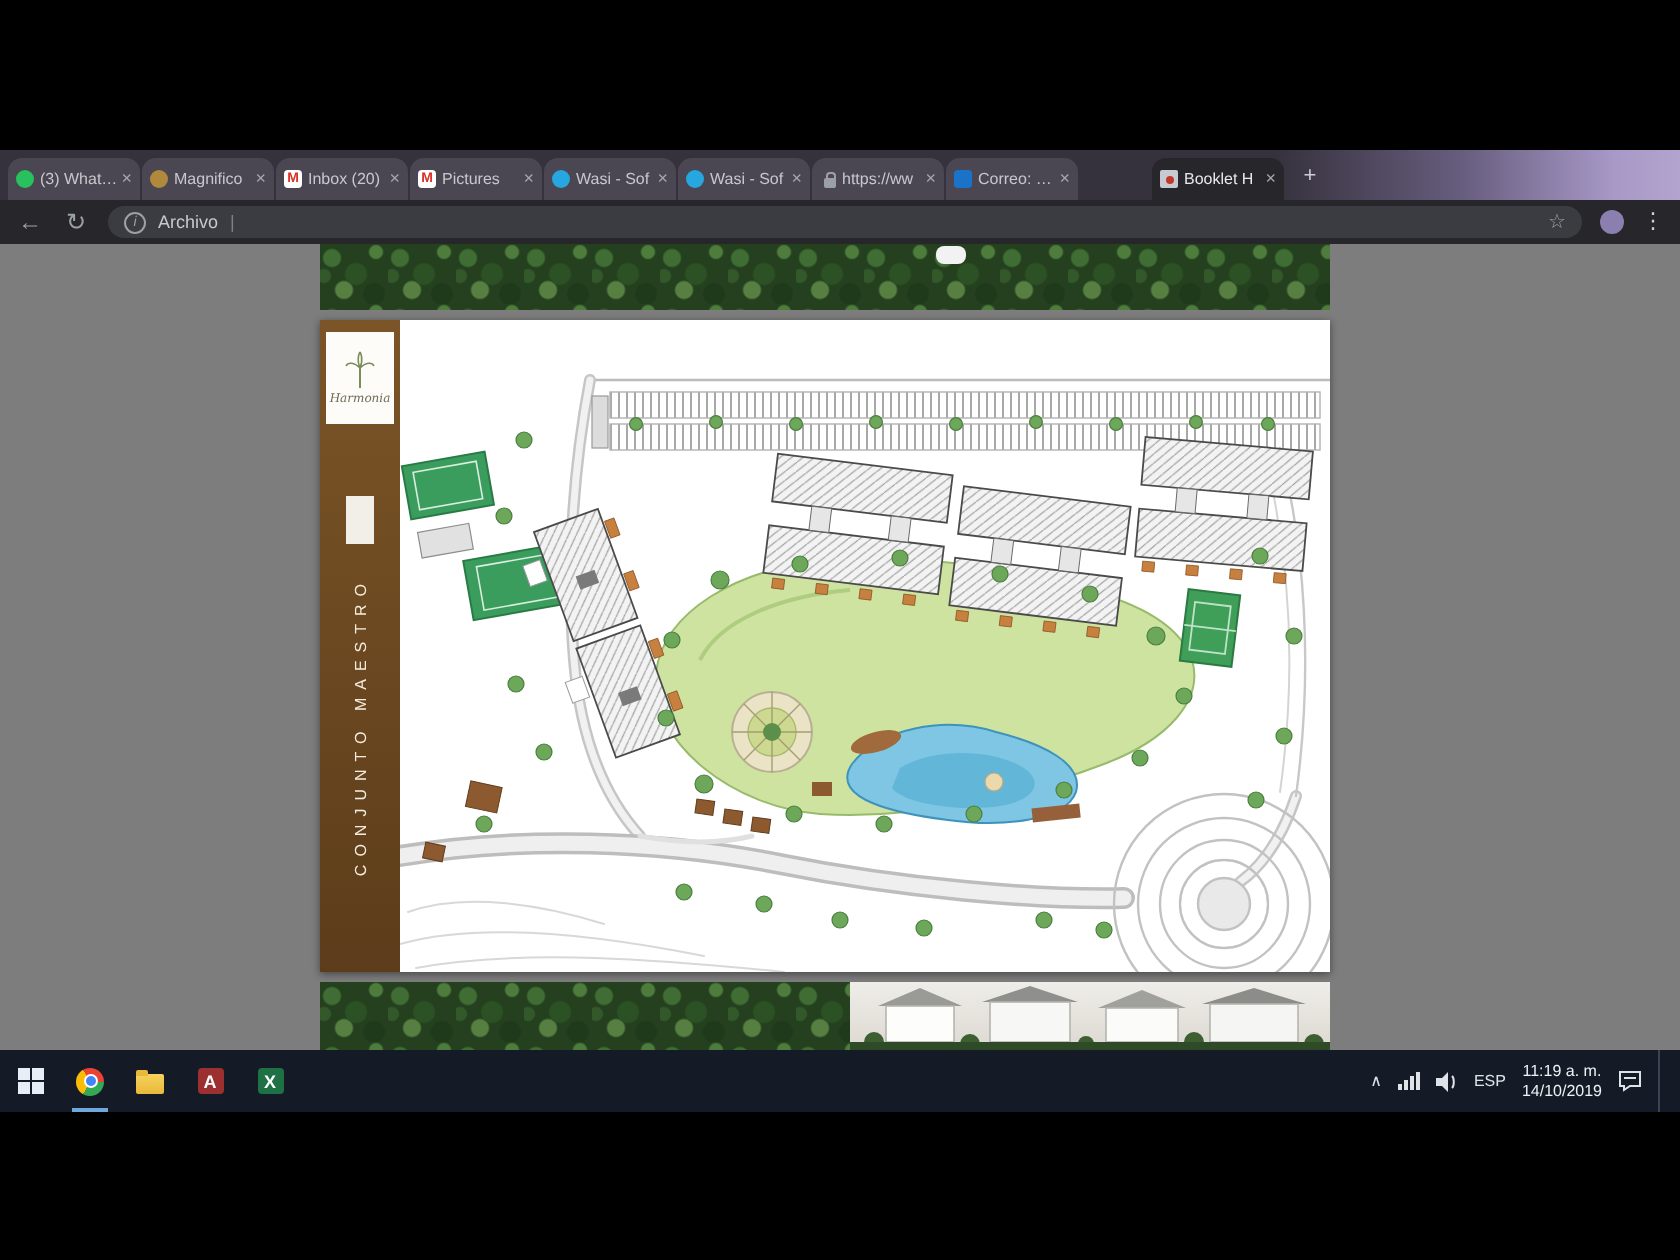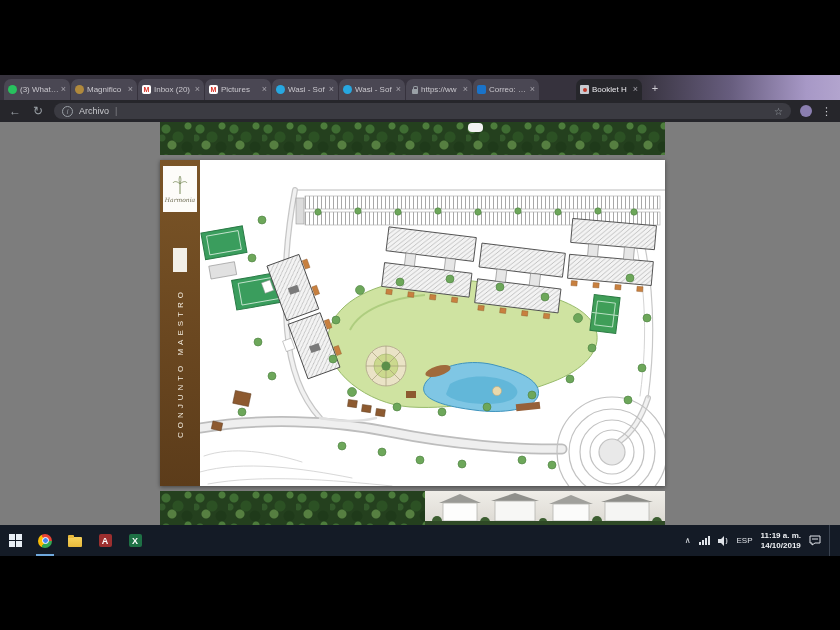--- a/index.html
+++ b/index.html
@@ -84,21 +84,21 @@
   .chrome-ball::after{content:"";position:absolute;left:3.5px;top:3.5px;width:7px;height:7px;border-radius:50%;
     background:#4285f4;border:1.2px solid #fff;box-sizing:border-box;}
   .folder{width:14px;height:10px;background:linear-gradient(180deg,#f7d25c,#e8b93b);border-radius:1px;position:relative;margin-top:2px;}
   .folder::before{content:"";position:absolute;top:-2px;left:0;width:6px;height:3px;background:#e8b93b;border-radius:1px 1px 0 0;}
   .sq-app{width:13px;height:13px;color:#fff;font-size:9px;font-weight:bold;display:flex;
     align-items:center;justify-content:center;border-radius:2px;}
   .access{background:#9c2f2f;}
   .excel{background:#1e7145;}
   #tray{margin-left:auto;display:flex;align-items:center;gap:8px;padding-right:5px;height:100%;}
   .tray-ic{color:#dfe3e8;font-size:8px;display:flex;align-items:center;}
-  #clock{text-align:center;color:#eef1f4;font-size:8px;line-height:9.5px;font-weight:bold;}
+  #clock{text-align:center;color:#eef1f4;font-size:8px;line-height:9.5px;}
   #showdesk{width:5px;height:100%;border-left:1px solid #3a4350;}
 </style>
 </head>
 <body>
 
 <div id="stage">
   <div class="letterbox" id="lb-top"></div>
 
   <div id="browser">
 

